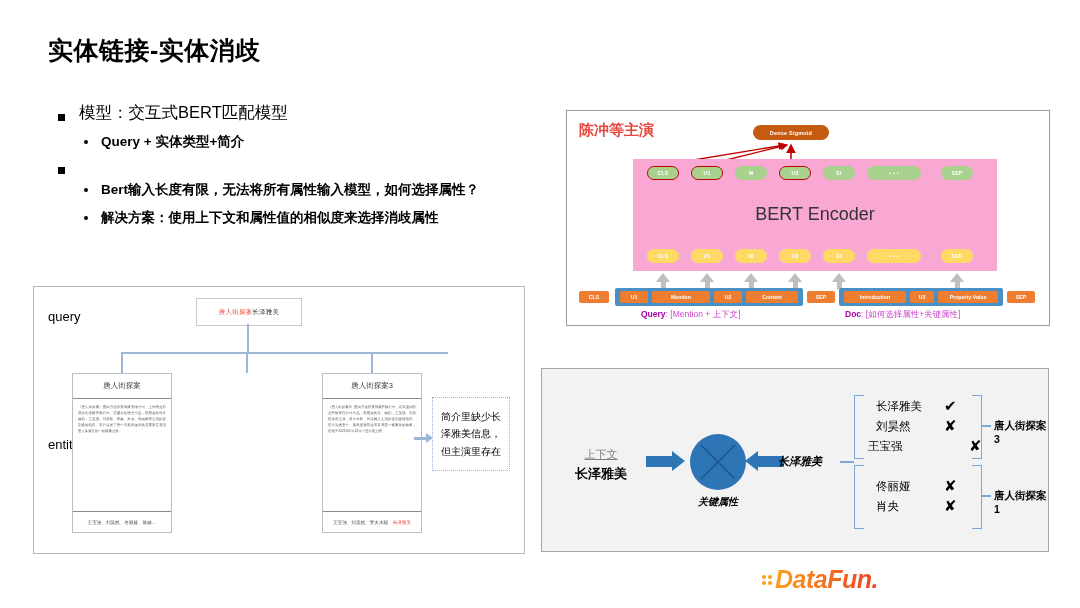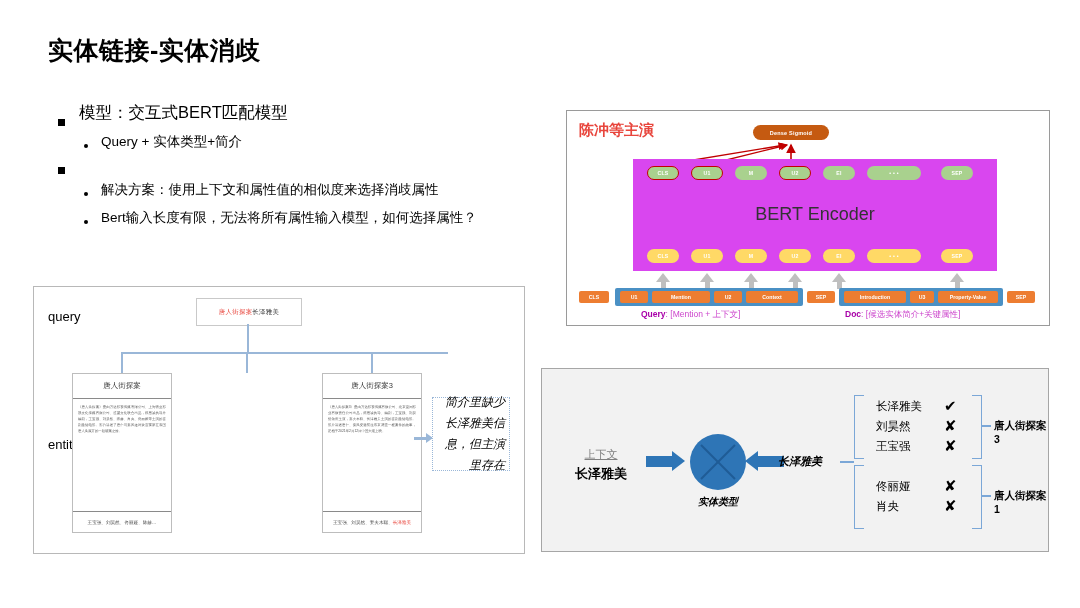--- a/index.html
+++ b/index.html
@@ -13,26 +13,26 @@
 
   
   .title {
     position: absolute; left: 48px; top: 34px;
     font-size: 25px; font-weight: bold; color: #000;
     letter-spacing: 0.5px;
   }
 
   
   .bullets { position:absolute; left: 58px; top: 100px; width: 500px; }
-  .b1 { display:flex; align-items:flex-end; margin-bottom: 5px; }
+  .b1 { display:flex; align-items:center; margin-bottom: 5px; }
   .b1 .sq {
     width: 7px; height: 7px; background:#000; margin-top: 9px; margin-right: 14px; flex:none;
   }
   .b1 .txt { font-size: 16.5px; color:#000; line-height: 1.55; }
-  .b2 { display:flex; align-items:center; margin: 2px 0 6px 26px; }
+  .b2 { display:flex; align-items:flex-start; margin: 2px 0 6px 26px; font-weight: bold; }
   .b2 .dot {
     width: 4px; height: 4px; background:#000; border-radius:50%;
     margin-top: 9px; margin-right: 13px; flex:none;
   }
   .b2 .txt { font-size: 13.5px; color:#000; line-height: 1.6; }
 
   
   .panel { position:absolute; background:#fff; box-sizing:border-box; }
 
   
@@ -67,41 +67,41 @@
     font-size: 4.6px; color:#4a4a4a; white-space:nowrap;
   }
   .card .cf b { color:#e8453c; font-weight:normal; }
 
   .notebox {
     position:absolute; left: 398px; top: 110px; width: 78px; height: 74px;
     border: 1px dotted #9ab7d8; background:#fff; box-sizing:border-box;
     display:flex; align-items:center; justify-content:center;
     padding: 4px;
   }
-  .notebox span { font-size: 12px; color:#000; line-height:1.75; text-align:right;font-style:italic; }
+  .notebox span { font-size: 10px; color:#000; line-height:1.75; text-align:center; }
 
   
   .ln { position:absolute; background:#9ab7d8; }
 
   
   #fig-bert { left: 566px; top: 110px; width: 484px; height: 216px;
               border: 1px solid #9a9a9a; background:#fff; }
   .bert-title {
     position:absolute; left: 12px; top: 10px;
     font-size: 15px; font-weight: bold; color:#e8453c;
   }
   .dense-pill {
     position:absolute; left: 186px; top: 14px; width: 76px; height: 15px;
     background:#c55a11; border-radius: 8px;
     display:flex; align-items:center; justify-content:center;
     font-size: 5.5px; color:#fff; font-weight:bold; letter-spacing:0.2px;
   }
   .encoder {
     position:absolute; left: 66px; top: 48px; width: 364px; height: 112px;
-    background:#d946ef;
+    background:#f9a8d4;
   }
   .encoder .etitle {
     position:absolute; left:0; right:0; top: 45px; text-align:center;
     font-size: 18px; color:#333;
   }
   .tok {
     position:absolute; height: 14px; border-radius: 7px;
     display:flex; align-items:center; justify-content:center;
     font-size: 5.2px; color:#fff; font-weight:bold; letter-spacing:0.2px;
   }
@@ -188,25 +188,25 @@
     </div>
     <div class="b2">
       <span class="dot"></span>
       <span class="txt">Query + 实体类型+简介</span>
     </div>
     <div class="b1">
       <span class="sq"></span>
     </div>
     <div class="b2">
       <span class="dot"></span>
-      <span class="txt">解决方案：使用上下文和属性值的相似度来选择消歧属性</span>
+      <span class="txt">Bert输入长度有限，无法将所有属性输入模型，如何选择属性？</span>
     </div>
     <div class="b2">
       <span class="dot"></span>
-      <span class="txt">Bert输入长度有限，无法将所有属性输入模型，如何选择属性？</span>
+      <span class="txt">解决方案：使用上下文和属性值的相似度来选择消歧属性</span>
     </div>
   </div>
 
   <div class="panel" id="fig-left">
     <div class="fl-label" style="left:14px; top:22px;">query</div>
     <div class="fl-label" style="left:14px; top:150px;">entity</div>
 
     <div class="qbox">
       <span><span>唐人街探案</span><i>长泽雅美</i></span>
     </div>
@@ -304,56 +304,56 @@
     <div class="ibox" style="left:240px; top:180px; width:28px;">SEP</div>
 
     <div class="igroup" style="left:272px; top:177px; width:164px;"></div>
     <div class="ibox" style="left:277px; top:180px; width:62px;">Introduction</div>
     <div class="ibox" style="left:343px; top:180px; width:24px;">U3</div>
     <div class="ibox" style="left:371px; top:180px; width:60px;">Property-Value</div>
 
     <div class="ibox" style="left:440px; top:180px; width:28px;">SEP</div>
 
     <div class="cap" style="left:74px; top:198px;"><b>Query</b><span>: [Mention + 上下文]</span></div>
-    <div class="cap" style="left:278px; top:198px;"><b>Doc</b><span>: [候选实体简介+关键属性]</span></div>
+    <div class="cap" style="left:278px; top:198px;"><b>Doc</b><span>: [如何选择属性+关键属性]</span></div>
   </div>
 
   <div class="panel" id="fig-sim">
     <div class="ctx">
       <span class="u">上下文</span>
       <span class="n">长泽雅美</span>
     </div>
 
     <div class="bigarrow" style="left:104px; top:87px; width:26px;">
       <span class="head" style="left:26px; border-left: 13px solid #2e75b6;"></span>
     </div>
 
     <div class="circ"></div>
-    <div class="circ-cap">实体类型</div>
+    <div class="circ-cap">关键属性</div>
 
     <div class="bigarrow" style="left:216px; top:87px; width:26px;">
       <span class="head" style="left:-13px; border-right: 13px solid #2e75b6;"></span>
     </div>
 
     <div class="attr-label">长泽雅美</div>
 
     <div class="ln" style="left:298px; top:92px; width:14px; height:1.6px; background:#7ba7d7;"></div>
 
     <div class="brk left" style="left:312px; top:26px; width:9px; height:62px;"></div>
     <div class="brk left" style="left:312px; top:96px; width:9px; height:62px;"></div>
 
     <div class="attr" style="left:334px; top:28px;">
       <span class="nm">长泽雅美</span>
       <span class="mk tick">✔</span>
     </div>
     <div class="attr" style="left:334px; top:48px;">
       <span class="nm">刘昊然</span>
       <span class="mk tick">✘</span>
     </div>
-    <div class="attr" style="left:334px; top:68px;">
+    <div class="attr" style="left:326px; top:68px;gap:33px;">
       <span class="nm">王宝强</span>
       <span class="mk tick">✘</span>
     </div>
 
     <div class="attr" style="left:334px; top:108px;">
       <span class="nm">佟丽娅</span>
       <span class="mk tick">✘</span>
     </div>
     <div class="attr" style="left:334px; top:128px;">
       <span class="nm">肖央</span>
@@ -362,14 +362,23 @@
 
     <div class="brk right" style="left:430px; top:26px; width:9px; height:62px;"></div>
     <div class="ln" style="left:439px; top:56px; width:10px; height:1.6px; background:#7ba7d7;"></div>
     <div class="grp-label" style="left:452px; top:50px;">唐人街探案3</div>
 
     <div class="brk right" style="left:430px; top:96px; width:9px; height:62px;"></div>
     <div class="ln" style="left:439px; top:126px; width:10px; height:1.6px; background:#7ba7d7;"></div>
     <div class="grp-label" style="left:452px; top:120px;">唐人街探案1</div>
   </div>
 
+  <div class="logo">
+    <span class="dots">
+        <i></i>
+        <i></i>
+        <i></i>
+        <i></i>
+      </span>
+    <span class="word">DataFun.</span>
+  </div>
 
 </div>
 
 </body></html>

